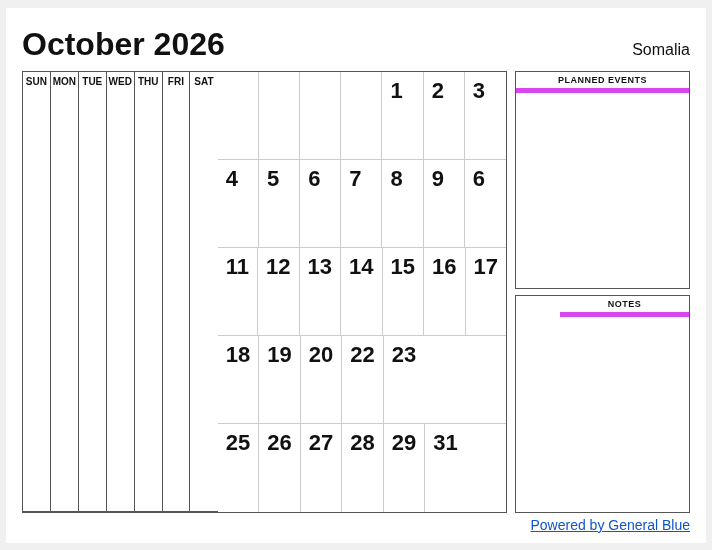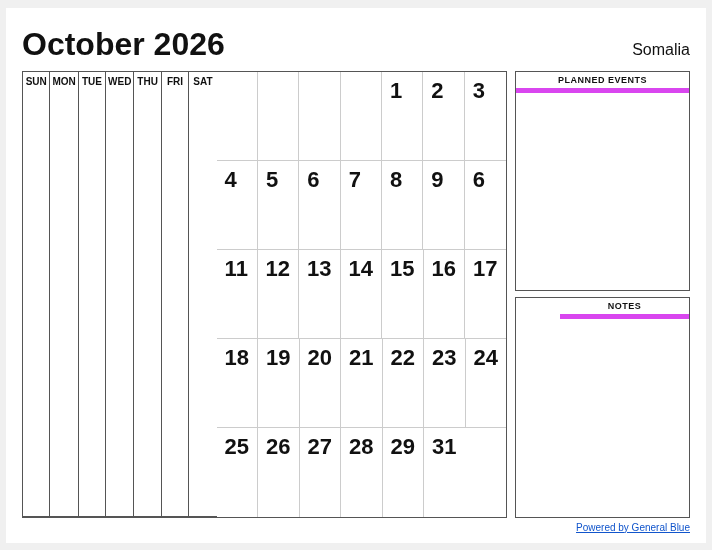--- a/index.html
+++ b/index.html
@@ -123,21 +123,21 @@
     .notes-box {
       flex: 1;
       padding-left: 44px;
     }
     .notes-content {
       min-height: 120px;
     }
     .footer {
       text-align: right;
       margin-top: 4px;
-      font-size: 10px;
+      font-size: 14px;
     }
     .footer a {
       color: #1155CC;
       text-decoration: underline;
     }
   </style>
 </head>
 <body>
 
 <div class="page">
@@ -181,24 +181,22 @@
             <div class="cal-cell">13</div>
             <div class="cal-cell">14</div>
             <div class="cal-cell">15</div>
             <div class="cal-cell">16</div>
             <div class="cal-cell">17</div>
           </div>
           <div class="cal-week">
             <div class="cal-cell">18</div>
             <div class="cal-cell">19</div>
             <div class="cal-cell">20</div>
-            <div class="cal-cell">21</div>
             <div class="cal-cell">22</div>
             <div class="cal-cell">23</div>
-            <div class="cal-cell">24</div>
           </div>
           <div class="cal-week">
             <div class="cal-cell">25</div>
             <div class="cal-cell">26</div>
             <div class="cal-cell">27</div>
             <div class="cal-cell">28</div>
             <div class="cal-cell">29</div>
             <div class="cal-cell">31</div>
           </div>
         </div>

